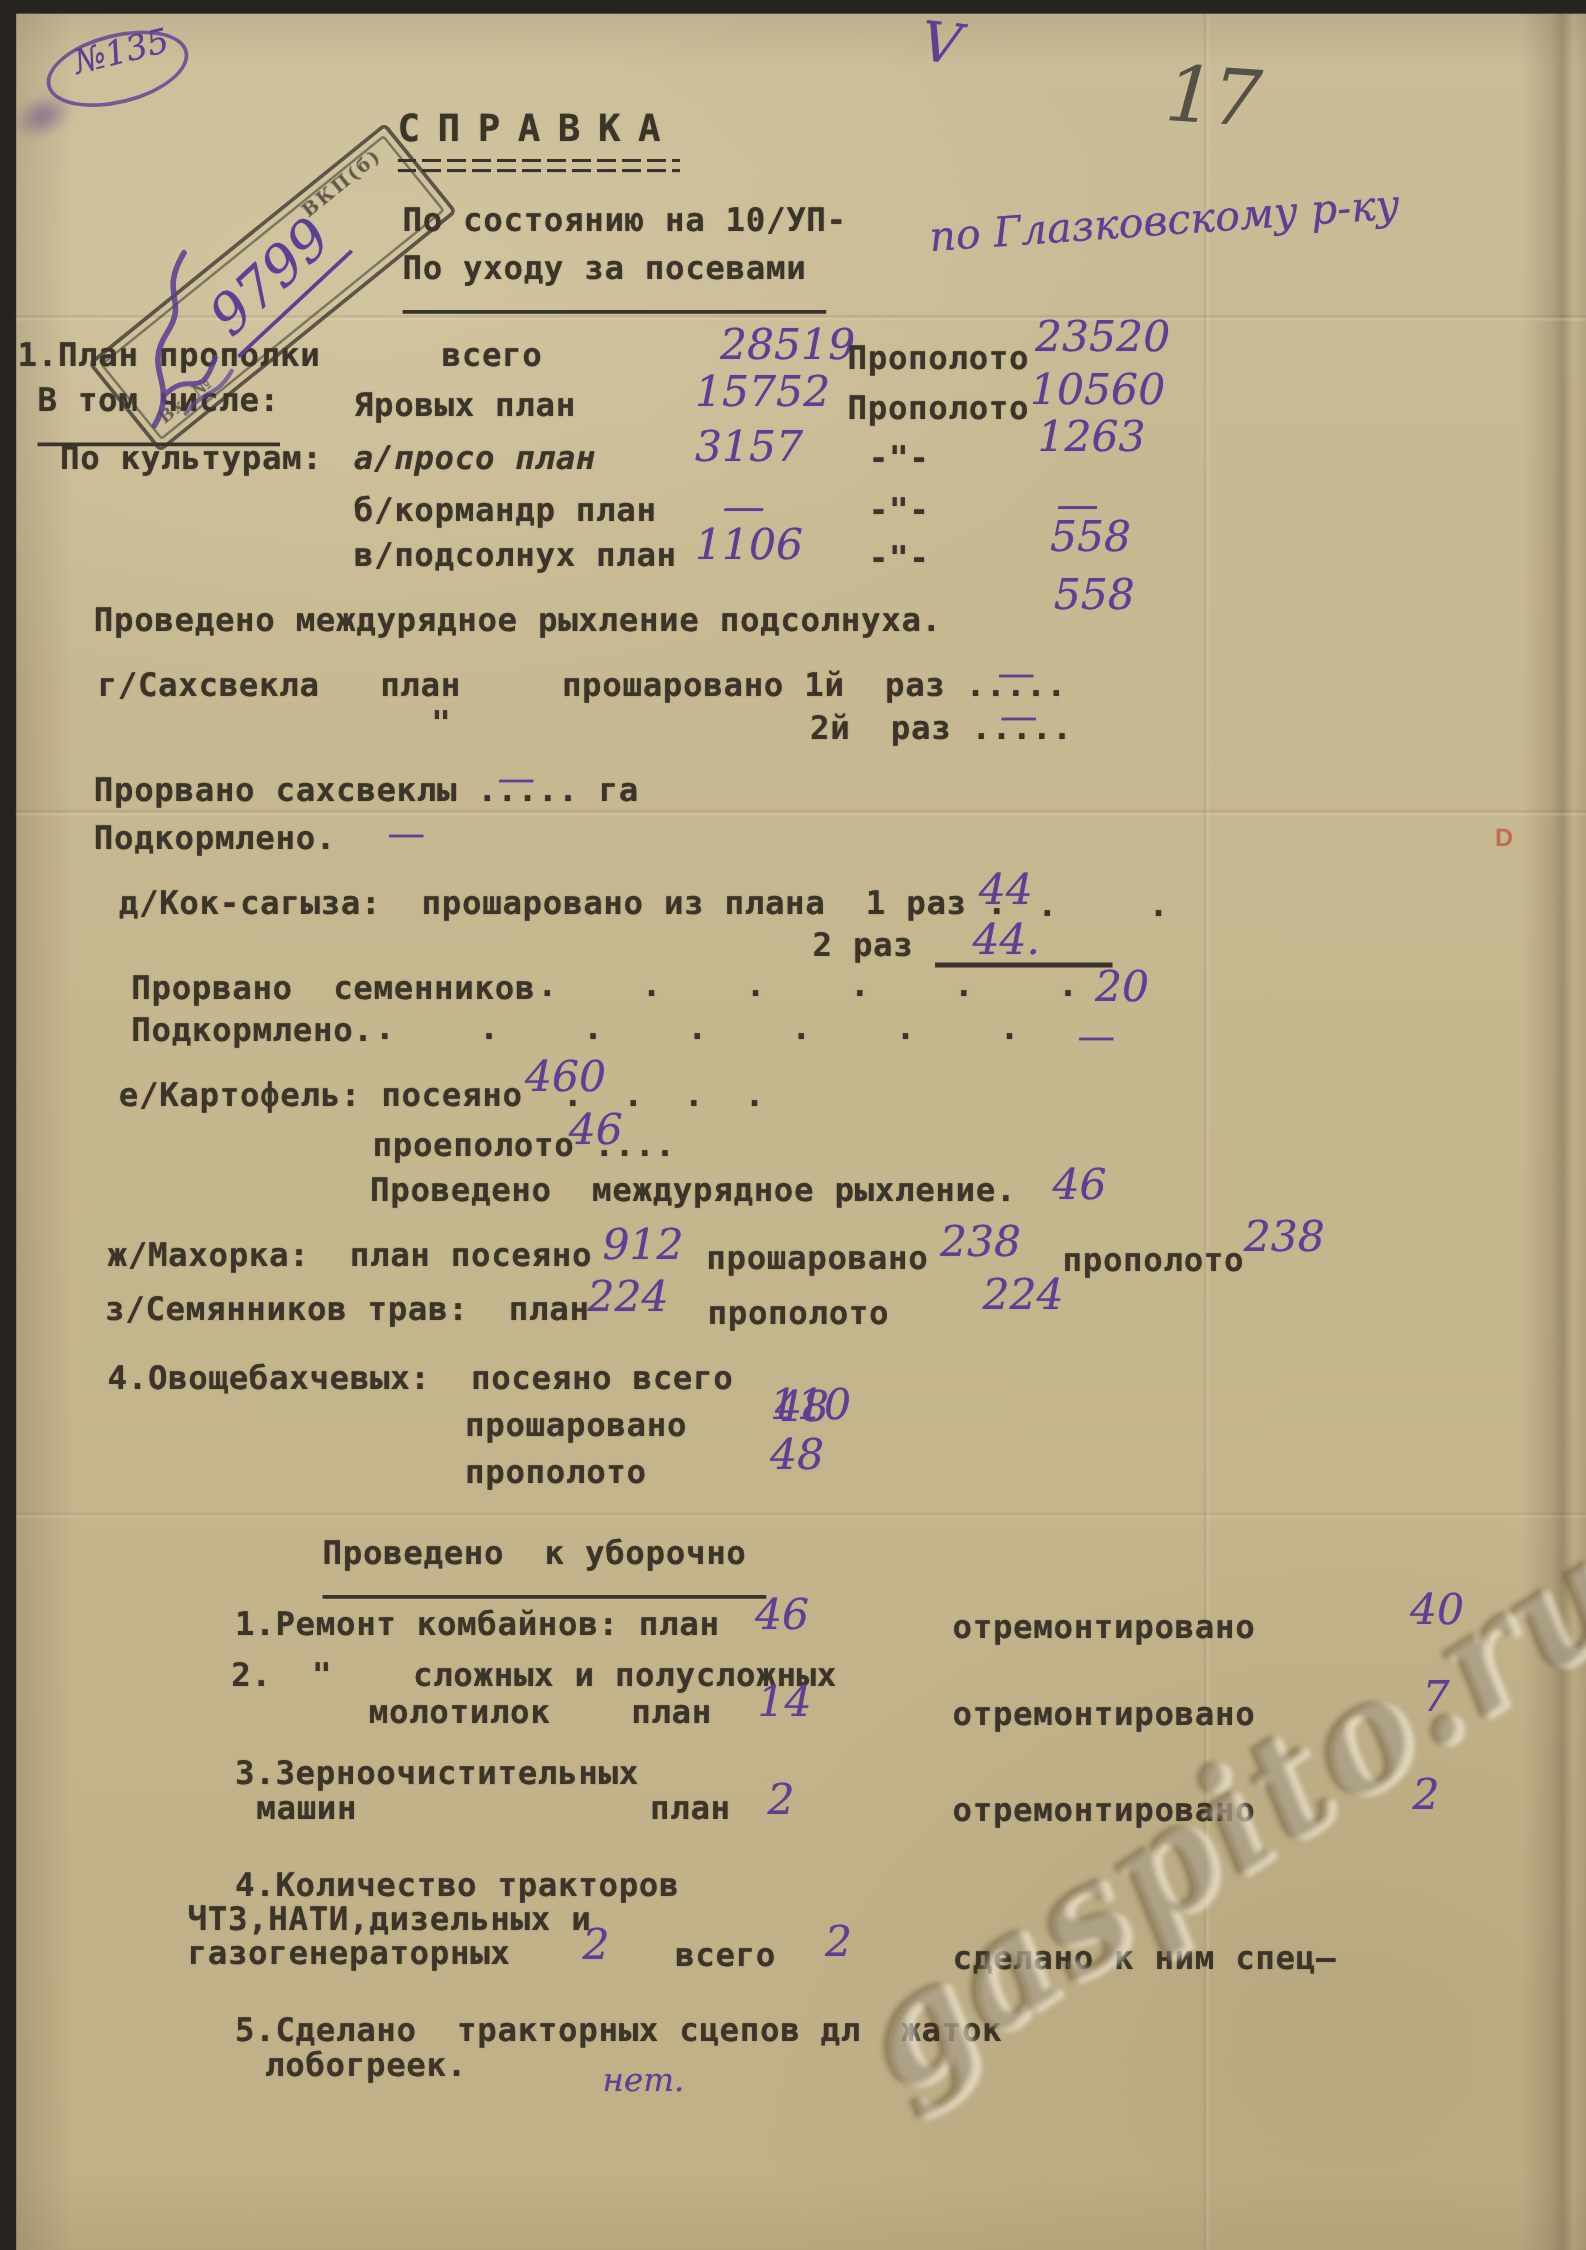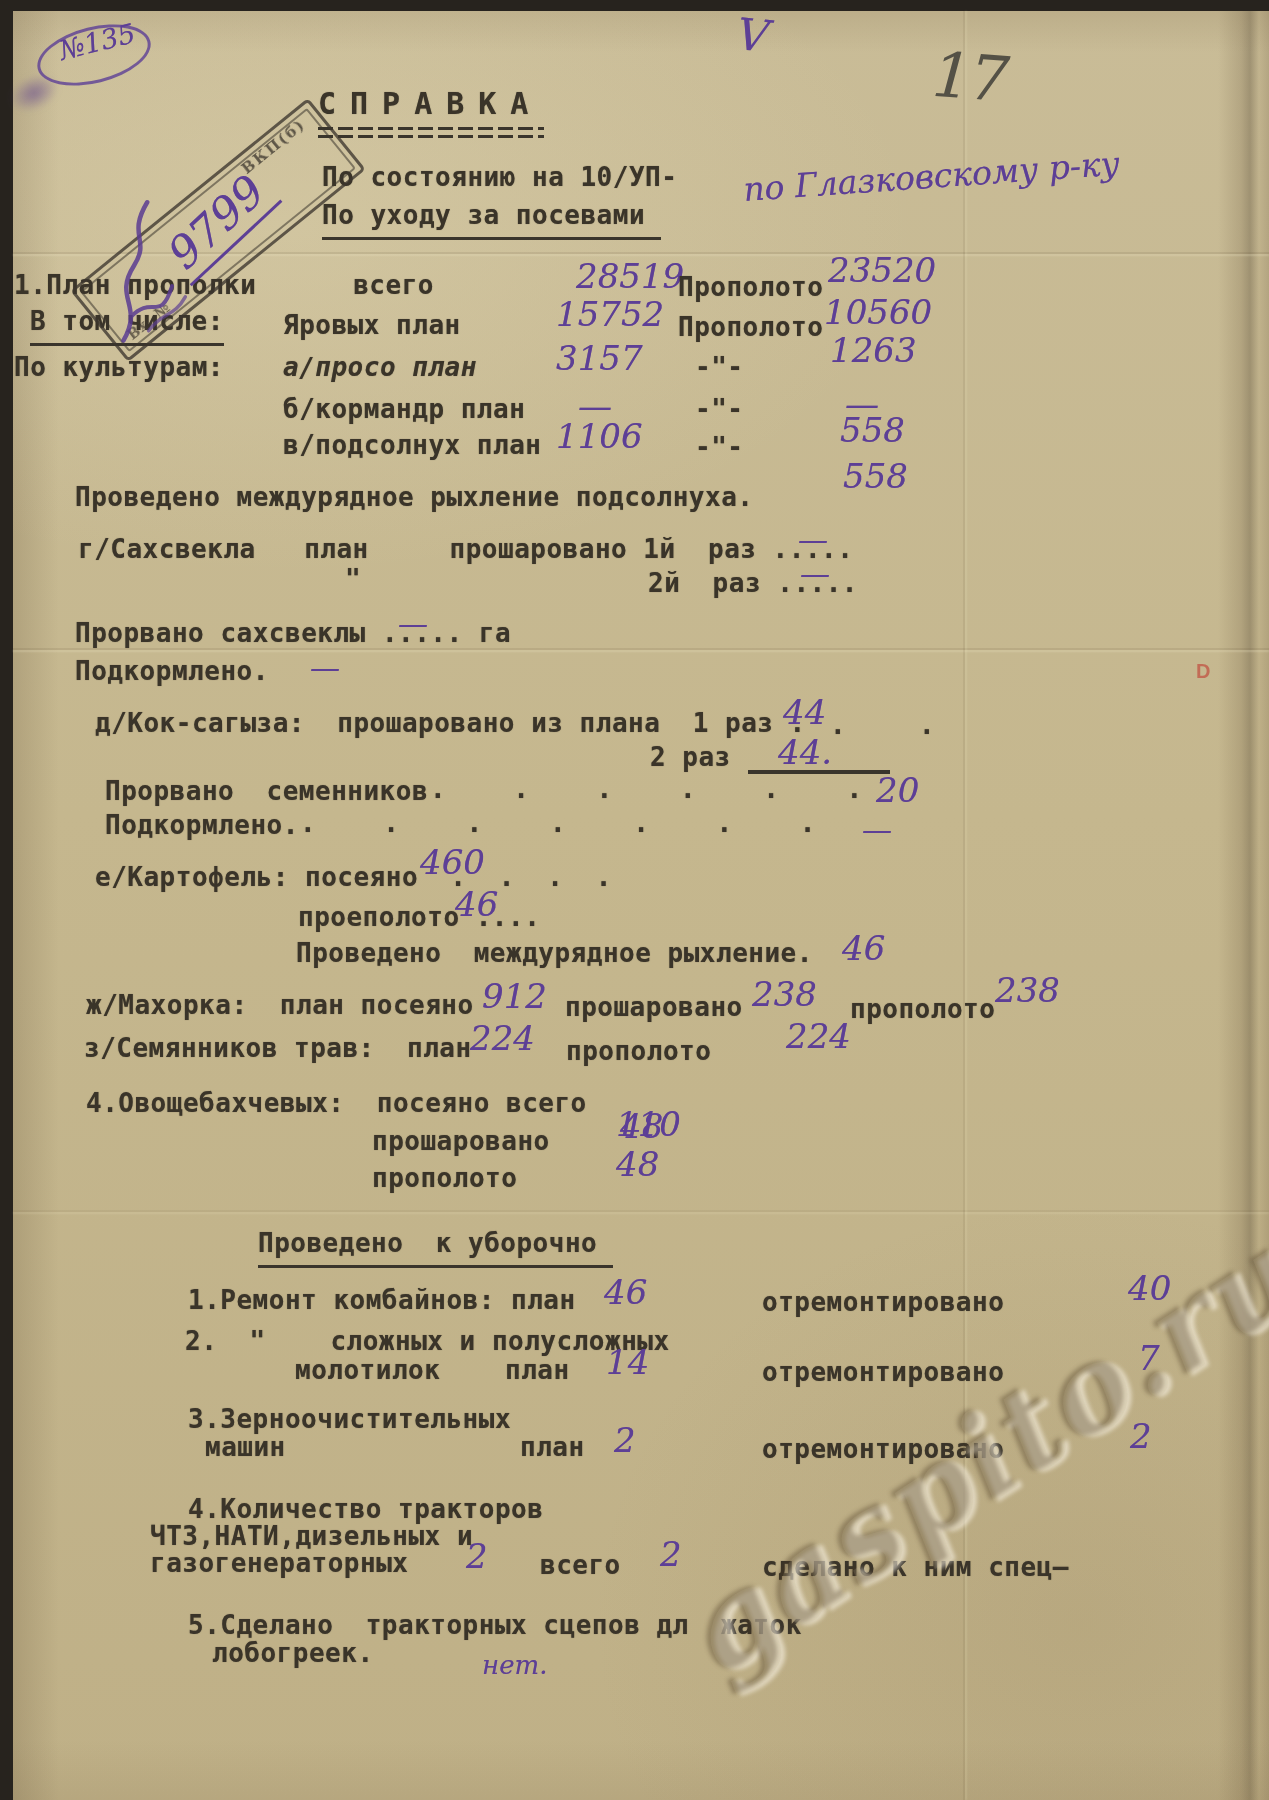--- a/index.html
+++ b/index.html
@@ -21,21 +21,21 @@
   }
   .crease-h{position:absolute;left:0;right:0;height:2px;background:rgba(92,75,50,.12);box-shadow:0 2px 2px rgba(236,227,192,.35);}
   .crease-v{position:absolute;top:0;bottom:0;width:2px;background:rgba(92,75,50,.14);box-shadow:2px 0 2px rgba(236,227,192,.30);}
   #text-layer{position:absolute;left:0;top:0;width:1269px;height:1800px;}
   .t{position:absolute;white-space:pre;transform-origin:left top;}
   .typed{
     font-family:"DejaVu Sans Mono",monospace;font-weight:bold;
     font-size:26px;letter-spacing:.5px;color:#3a3429;
     text-shadow:0 0 1px rgba(58,52,41,.55);
   }
-  .typed.ul{border-bottom:3px solid #3a352c;padding-bottom:7px;}
+  .typed.ul{border-bottom:3px solid #3a352c;padding-bottom:18px;}
   .hand{
     font-family:"DejaVu Serif",serif;font-style:italic;
     font-size:34px;color:#5d3f96;
     text-shadow:0 0 .6px rgba(93,63,150,.6);
   }
   .pencil{
     font-family:"DejaVu Serif",serif;font-style:italic;
     font-size:62px;color:#45433b;letter-spacing:-2px;opacity:.88;
     transform:rotate(4deg);
   }
@@ -109,21 +109,21 @@
     <div class="t hand" style="left: 742px; top: 170px; font-size: 33px; transform: rotate(-4deg);">по Глазковскому р-ку</div>
     <div class="t typed" style="left: 14px; top: 270px;">1.План прополки      всего</div>
     <div class="t hand" style="left: 560px; top: 256px; margin-left: 16px;">28519</div>
     <div class="t typed" style="left: 678px; top: 272px;">Прополото</div>
     <div class="t hand" style="left: 828px; top: 250px;">23520</div>
     <div class="t typed ul" style="left: 30px; top: 306px;">В том числе:</div>
     <div class="t typed" style="left: 283px; top: 310px;">Яровых план</div>
     <div class="t hand" style="left: 556px; top: 294px;">15752</div>
     <div class="t typed" style="left: 678px; top: 312px;">Прополото</div>
     <div class="t hand" style="left: 824px; top: 292px;">10560</div>
-    <div class="t typed" style="left: 14px; top: 352px;">По культурам:</div>
+    <div class="t typed" style="left: 14px; top: 352px; padding-left: 34px;">По культурам:</div>
     <div class="t typed" style="left: 283px; top: 352px; font-style: italic;">а/просо план</div>
     <div class="t hand" style="left: 556px; top: 338px;">3157</div>
     <div class="t typed" style="left: 695px; top: 352px;">-"-</div>
     <div class="t hand" style="left: 830px; top: 330px;">1263</div>
     <div class="t typed" style="left: 283px; top: 394px;">б/кормандр план</div>
     <div class="t hand" style="left: 578px; top: 386px;">—</div>
     <div class="t typed" style="left: 695px; top: 394px;">-"-</div>
     <div class="t hand" style="left: 845px; top: 384px;">—</div>
     <div class="t typed" style="left: 283px; top: 430px;">в/подсолнух план</div>
     <div class="t hand" style="left: 556px; top: 416px;">1106</div>

